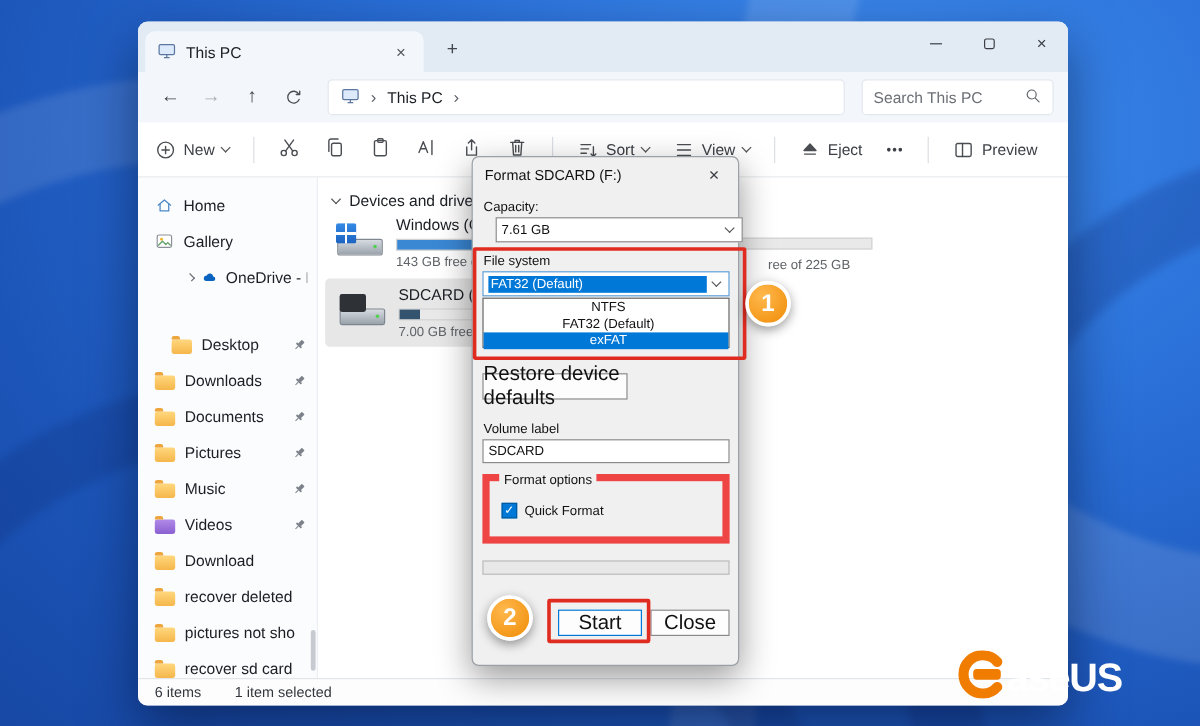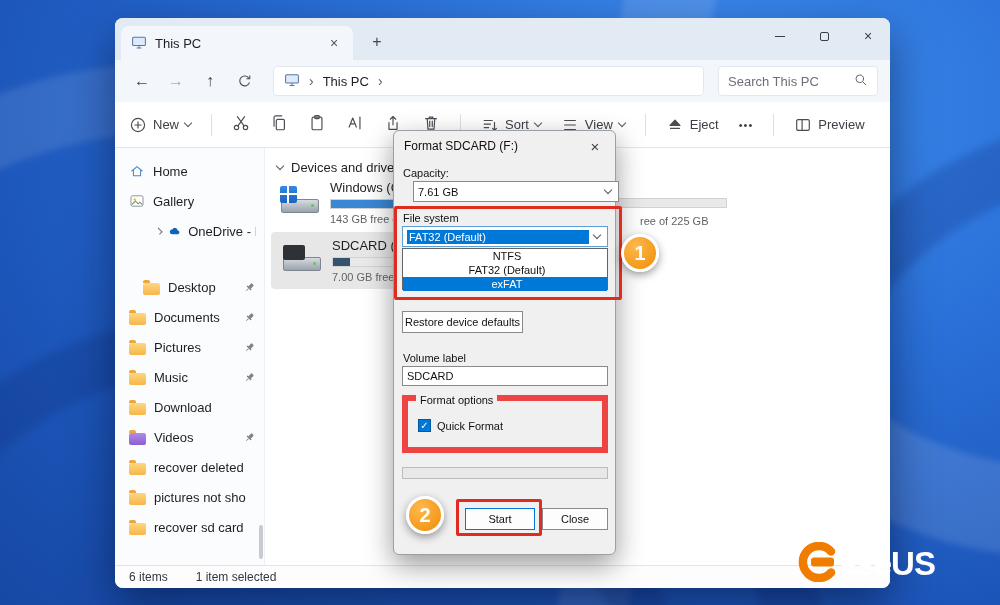--- a/index.html
+++ b/index.html
@@ -92,21 +92,21 @@
            display:flex; align-items:center; padding:0 2px 0 4px; }
   .combo .cval { flex:1; }
   .combo .carr { width:16px; display:flex; justify-content:center; }
   .combo.open { border-color:#5e9ed6; }
   .combo.open .cval { background:#0078d7; color:#fff; padding:1px 2px; }
   .listbox { position:absolute; left:8px; top:117px; width:206px; height:42px; background:#fff;
              border:1px solid #646464; z-index:2;text-align:center; }
   .lrow { height:14px; line-height:14px; padding-left:4px; }
   .lrow.hl { background:#0078d7; color:#fff; }
   .dbtn { position:absolute; height:22px; background:#fdfdfd; border:1px solid #8a8a8a;
-          display:flex; align-items:center; justify-content:center; font-size:11px; color:#111; }
+          display:flex; align-items:center; justify-content:center; font-size:17px; color:#111; }
   .dinput { position:absolute; left:8px; top:235px; width:206px; height:20px; background:#fff;
             border:1px solid #8a8a8a; font-family:inherit; font-size:11px; padding:0 4px; color:#111; }
   .groupbox { position:absolute; left:8px; top:264px; width:206px; height:58px; border:6px solid #ef4444; }
   .legend { position:absolute; left:8px; top:-7px; background:#f0f0f0; padding:0 4px; font-size:11px; }
   .cbrow { position:absolute; left:10px; top:18px; display:flex; align-items:center; gap:6px; }
   .cbox { width:13px; height:13px; background:#0078d7; border:1px solid #005a9e; color:#fff;
           font-size:10px; line-height:11px; text-align:center; }
   .dprog { position:absolute; left:8px; top:336px; width:206px; height:12px; background:#e8e8e8; border:1px solid #bcbcbc; }
 
   
@@ -305,20 +305,33 @@
                 <g transform="rotate(45 10 10)" fill="#7d828a">
                   <rect x="7.5" y="3" width="5" height="7" rx="1"></rect>
                   <rect x="5.5" y="9.5" width="9" height="2.5" rx="1"></rect>
                   <rect x="9.4" y="12" width="1.2" height="5"></rect>
                 </g>
               </svg>
             </span>
         </div>
         <div class="side-item">
           <span class="ic-folder"></span>
+          <span class="lbl">Downloads</span>
+          <span class="pinwrap">
+              <svg width="13" height="13" viewBox="0 0 20 20">
+                <g transform="rotate(45 10 10)" fill="#7d828a">
+                  <rect x="7.5" y="3" width="5" height="7" rx="1"></rect>
+                  <rect x="5.5" y="9.5" width="9" height="2.5" rx="1"></rect>
+                  <rect x="9.4" y="12" width="1.2" height="5"></rect>
+                </g>
+              </svg>
+            </span>
+        </div>
+        <div class="side-item">
+          <span class="ic-folder"></span>
           <span class="lbl">Documents</span>
           <span class="pinwrap">
               <svg width="13" height="13" viewBox="0 0 20 20">
                 <g transform="rotate(45 10 10)" fill="#7d828a">
                   <rect x="7.5" y="3" width="5" height="7" rx="1"></rect>
                   <rect x="5.5" y="9.5" width="9" height="2.5" rx="1"></rect>
                   <rect x="9.4" y="12" width="1.2" height="5"></rect>
                 </g>
               </svg>
             </span>
@@ -341,37 +354,37 @@
           <span class="lbl">Music</span>
           <span class="pinwrap">
               <svg width="13" height="13" viewBox="0 0 20 20">
                 <g transform="rotate(45 10 10)" fill="#7d828a">
                   <rect x="7.5" y="3" width="5" height="7" rx="1"></rect>
                   <rect x="5.5" y="9.5" width="9" height="2.5" rx="1"></rect>
                   <rect x="9.4" y="12" width="1.2" height="5"></rect>
                 </g>
               </svg>
             </span>
-        </div>
-        <div class="side-item">
-          <span class="ic-folder"></span>
-          <span class="lbl">Download</span>
         </div>
         <div class="side-item">
           <span class="ic-folder" style="background:linear-gradient(#b08ae8,#8a5fd0)"></span>
           <span class="lbl">Videos</span>
           <span class="pinwrap">
               <svg width="13" height="13" viewBox="0 0 20 20">
                 <g transform="rotate(45 10 10)" fill="#7d828a">
                   <rect x="7.5" y="3" width="5" height="7" rx="1"></rect>
                   <rect x="5.5" y="9.5" width="9" height="2.5" rx="1"></rect>
                   <rect x="9.4" y="12" width="1.2" height="5"></rect>
                 </g>
               </svg>
             </span>
+        </div>
+        <div class="side-item">
+          <span class="ic-folder"></span>
+          <span class="lbl">Download</span>
         </div>
         <div class="side-item">
           <span class="ic-folder"></span>
           <span class="lbl">recover deleted</span>
         </div>
         <div class="side-item">
           <span class="ic-folder"></span>
           <span class="lbl">pictures not sho</span>
         </div>
         <div class="side-item">

